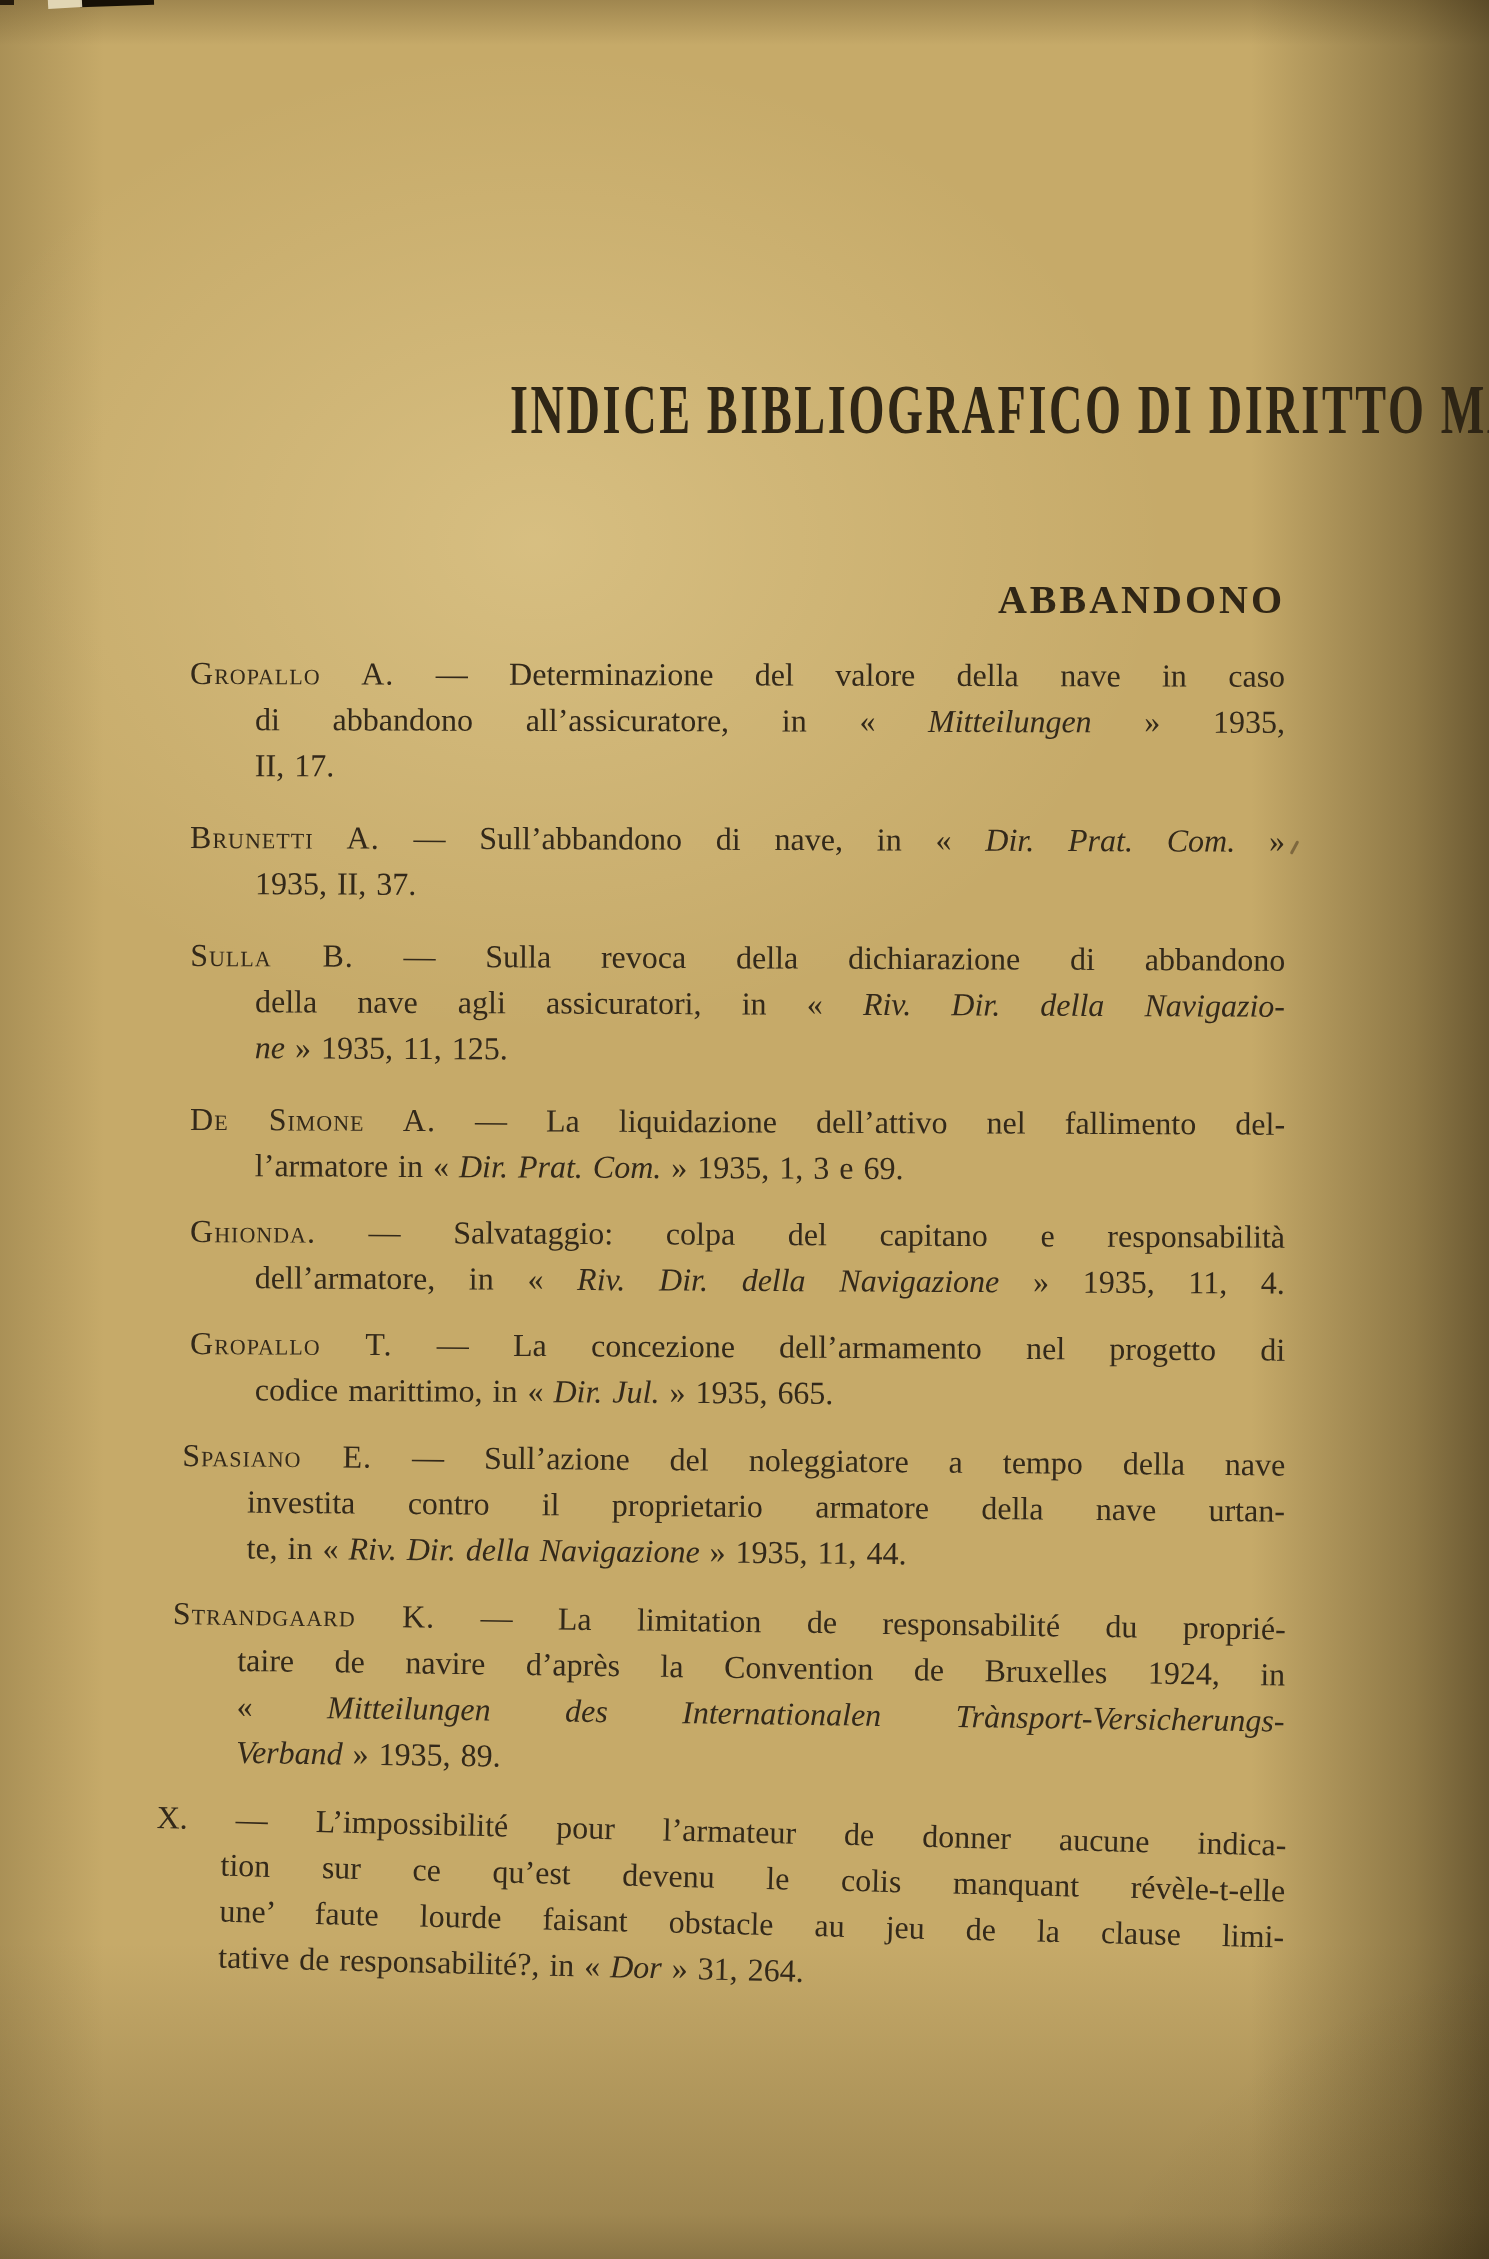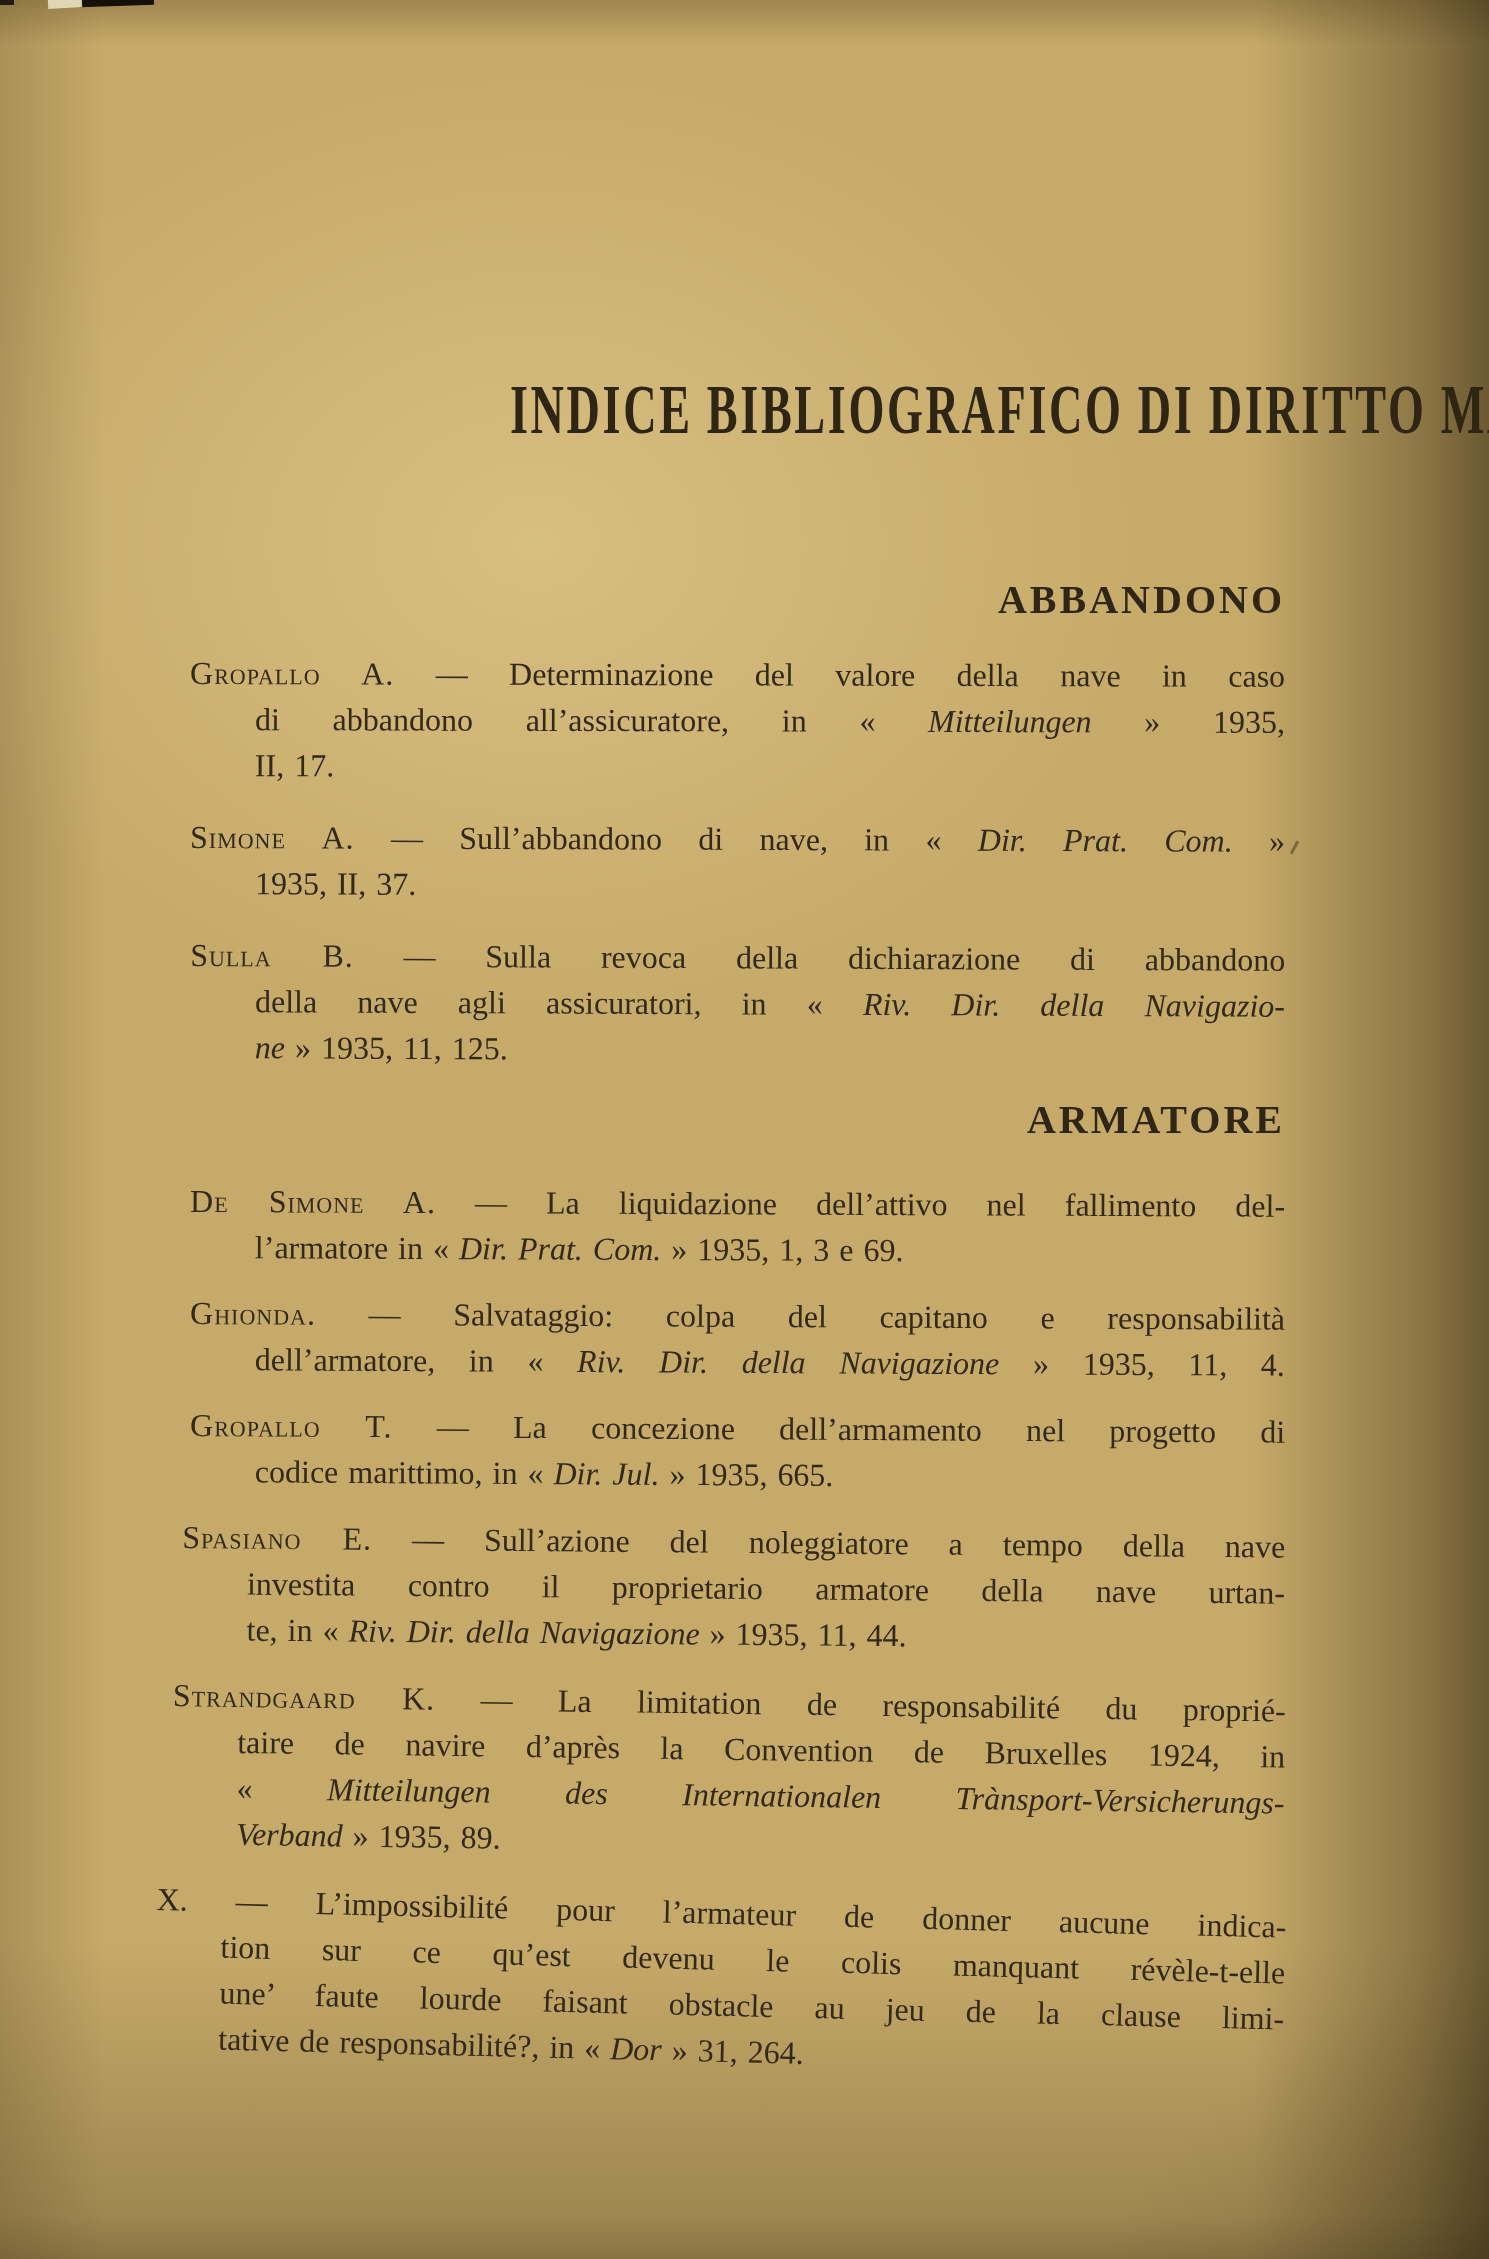--- a/index.html
+++ b/index.html
@@ -81,31 +81,30 @@
   <h1 class="page-title"><span class="squeeze">INDICE BIBLIOGRAFICO DI DIRITTO MARITTIMO</span></h1>
   <div id="sections">
       <div class="section sec-0">
         <h2 class="section-heading">ABBANDONO</h2>
         <div class="entry" style="transform: rotate(0.15deg);">
           <div class="line"><span class="sc">Gropallo A.</span> — Determinazione del valore della nave in caso</div>
           <div class="line cont">di abbandono all’assicuratore, in « <i>Mitteilungen</i> » 1935,</div>
           <div class="line cont end">II, 17.</div>
         </div>
         <div class="entry" style="transform: rotate(0.2deg);">
-          <div class="line"><span class="sc">Simone A.</span> — Sull’abbandono di nave, in « <i>Dir. Prat. Com.</i> »</div>
+          <div class="line"><span class="sc">Brunetti A.</span> — Sull’abbandono di nave, in « <i>Dir. Prat. Com.</i> »</div>
           <div class="line cont end">1935, II, 37.</div>
         </div>
         <div class="entry" style="transform: rotate(0.25deg);">
           <div class="line"><span class="sc">Sulla B.</span> — Sulla revoca della dichiarazione di abbandono</div>
           <div class="line cont">della nave agli assicuratori, in « <i>Riv. Dir. della Navigazio-</i></div>
           <div class="line cont end"><i>ne</i> » 1935, 11, 125.</div>
         </div>
       </div>
       <div class="section sec-1">
-        <h2 class="section-heading">ARMATORE</h2>
         <div class="entry" style="transform: rotate(0.25deg);">
           <div class="line"><span class="sc">De Simone A.</span> — La liquidazione dell’attivo nel fallimento del-</div>
           <div class="line cont end">l’armatore in « <i>Dir. Prat. Com.</i> » 1935, 1, 3 e 69.</div>
         </div>
         <div class="entry" style="transform: rotate(0.3deg);">
           <div class="line"><span class="sc">Ghionda.</span> — Salvataggio: colpa del capitano e responsabilità</div>
           <div class="line cont">dell’armatore, in « <i>Riv. Dir. della Navigazione</i> » 1935, 11, 4.</div>
         </div>
         <div class="entry" style="transform: rotate(0.35deg);">
           <div class="line"><span class="sc">Gropallo T.</span> — La concezione dell’armamento nel progetto di</div>

